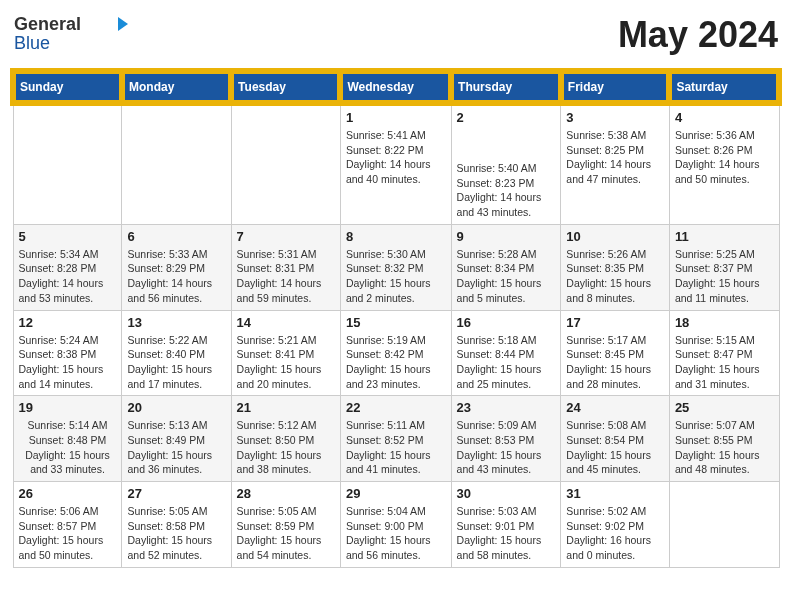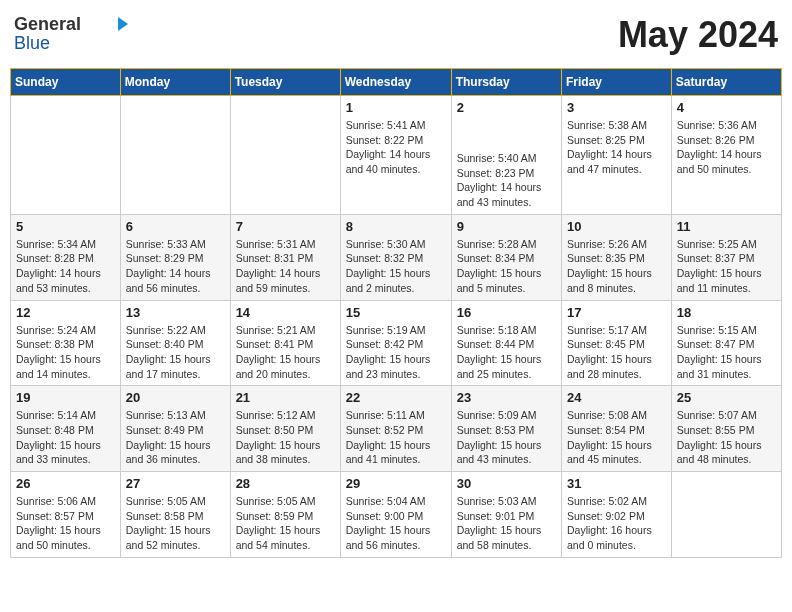--- a/index.html
+++ b/index.html
@@ -41,21 +41,21 @@
       border-collapse: collapse;
       font-size: 11px;
     }
     .calendar thead th {
       background-color: #1a56a0;
       color: #fff;
       padding: 6px 4px;
       text-align: left;
       font-size: 12px;
       font-weight: bold;
-      border: 1px solid #eab308;
+      border: 6px solid #eab308;
     }
     .calendar tbody td {
       vertical-align: top;
       padding: 4px 5px;
       border: 1px solid #ccc;
       width: 113px;
       min-height: 80px;
       background: #fff;
     }
     .calendar tbody tr:nth-child(even) td {
@@ -239,21 +239,21 @@
           <span class="day-number">18</span>
           <div class="day-info" style="white-space: pre-line;">Sunrise: 5:15 AM
 Sunset: 8:47 PM
 Daylight: 15 hours
 and 31 minutes.</div>
         </td>
       </tr>
       <tr>
         <td>
           <span class="day-number">19</span>
-          <div class="day-info" style="white-space: pre-line;">Sunrise: 5:14 AM
+          <div class="day-info" style="white-space: pre-line; text-align: center;">Sunrise: 5:14 AM
 Sunset: 8:48 PM
 Daylight: 15 hours
 and 33 minutes.</div>
         </td>
         <td>
           <span class="day-number">20</span>
           <div class="day-info" style="white-space: pre-line;">Sunrise: 5:13 AM
 Sunset: 8:49 PM
 Daylight: 15 hours
 and 36 minutes.</div>

